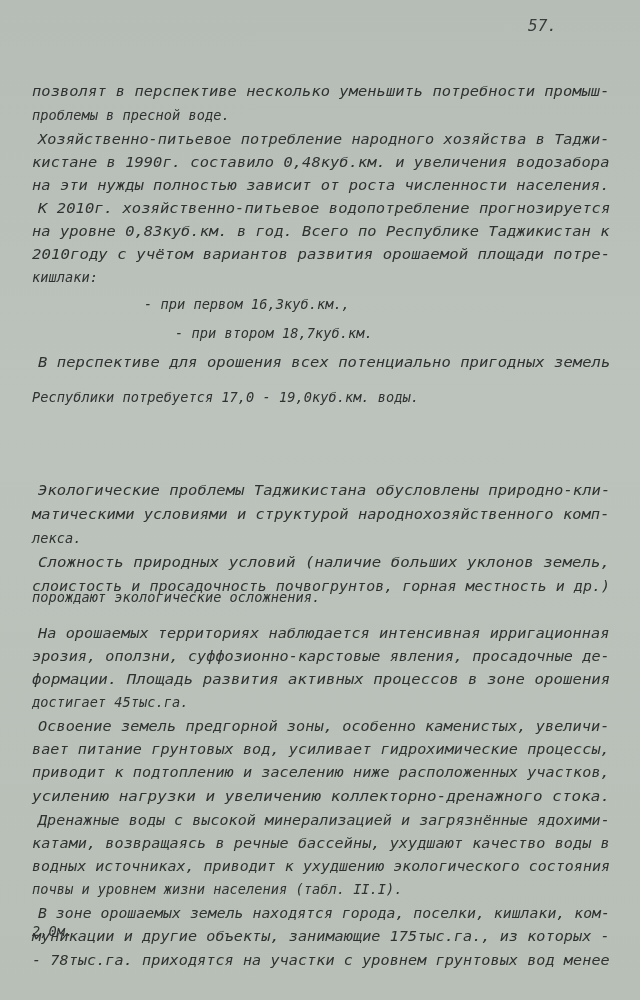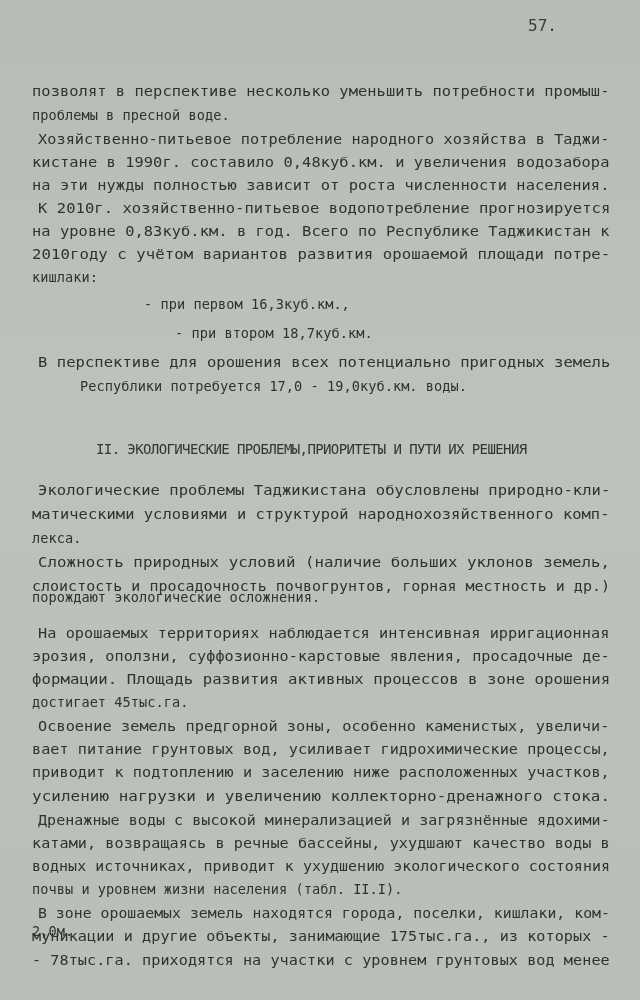--- a/index.html
+++ b/index.html
@@ -4,21 +4,21 @@
 <style>
   html, body { margin: 0; padding: 0; }
   body {
     width: 640px; height: 1000px; overflow: hidden;
     background: #b9c0b9;
     background-image: linear-gradient(180deg, #b6bdb6 0%, #bcc3bc 40%, #b8bfb7 100%);
     position: relative;
     font-family: "DejaVu Sans Mono", "Liberation Mono", monospace;
     color: #2c2f2e;
   }
-  .page { position: absolute; left: 0; top: 0; width: 552px; height: 1000px; }
+  .page { position: absolute; left: 0; top: 0; width: 552px; height: 1000px; font-style: italic; }
   .pnum {
     position: absolute; left: 528px; top: 16px;
     font-size: 16px; color: #3a3d3c;
   }
   .line {
     position: absolute; left: 32px; white-space: pre;
     font-size: 13.6px; line-height: 22px; letter-spacing: 0.05px;
     color: #2f3231;
     transform-origin: left center;
   }
@@ -42,24 +42,23 @@
       <div class="line ind" style="top: 128px; transform: scaleX(1.11937);">Хозяйственно-питьевое потребление народного хозяйства в Таджи-</div>
       <div class="line" style="top: 151px; transform: scaleX(1.13112);">кистане в 1990г. составило 0,48куб.км. и увеличения водозабора</div>
       <div class="line" style="top: 174px; transform: scaleX(1.13112);">на эти нужды полностью зависит от роста численности населения.</div>
       <div class="line ind" style="top: 197px; transform: scaleX(1.13944);">К 2010г. хозяйственно-питьевое водопотребление прогнозируется</div>
       <div class="line" style="top: 220px; transform: scaleX(1.13112);">на уровне 0,83куб.км. в год. Всего по Республике Таджикистан к</div>
       <div class="line" style="top: 243px; transform: scaleX(1.15139);">2010году с учётом вариантов развития орошаемой площади потре-</div>
       <div class="line" style="top: 266px;">кишлаки:</div>
       <div class="line item" style="top: 293px;">- при первом 16,3куб.км.,</div>
       <div class="line item" style="top: 322px; margin-left: 31px;">- при втором 18,7куб.км.</div>
       <div class="line ind" style="top: 351px; transform: scaleX(1.13944);">В перспективе для орошения всех потенциально пригодных земель</div>
-      <div class="line" style="top: 375px; margin-left: 48px;">Республики потребуется 17,0 - 19,0куб.км. воды.</div>
+      <div class="line" style="top: 386px;">Республики потребуется 17,0 - 19,0куб.км. воды.</div>
     </div>
 
-  <div class="heading">II. ЭКОЛОГИЧЕСКИЕ ПРОБЛЕМЫ,ПРИОРИТЕТЫ И ПУТИ ИХ РЕШЕНИЯ</div>
 
   <div id="section">
       <div class="line ind" style="top: 479px; transform: scaleX(1.13944);">Экологические проблемы Таджикистана обусловлены природно-кли-</div>
       <div class="line" style="top: 503px; transform: scaleX(1.13112);">матическими условиями и структурой народнохозяйственного комп-</div>
       <div class="line" style="top: 527px;">лекса.</div>
       <div class="line ind" style="top: 551px; transform: scaleX(1.15789);">Сложность природных условий (наличие больших уклонов земель,</div>
       <div class="line" style="top: 575px; transform: scaleX(1.09677);">слоистость и просадочность почвогрунтов, горная местность и др.)</div>
       <div class="line" style="top: 586px;">порождают экологические осложнения.</div>
       <div class="line ind" style="top: 622px; transform: scaleX(1.11937);">На орошаемых территориях наблюдается интенсивная ирригационная</div>
       <div class="line" style="top: 645px; transform: scaleX(1.11368);">эрозия, оползни, суффозионно-карстовые явления, просадочные де-</div>

